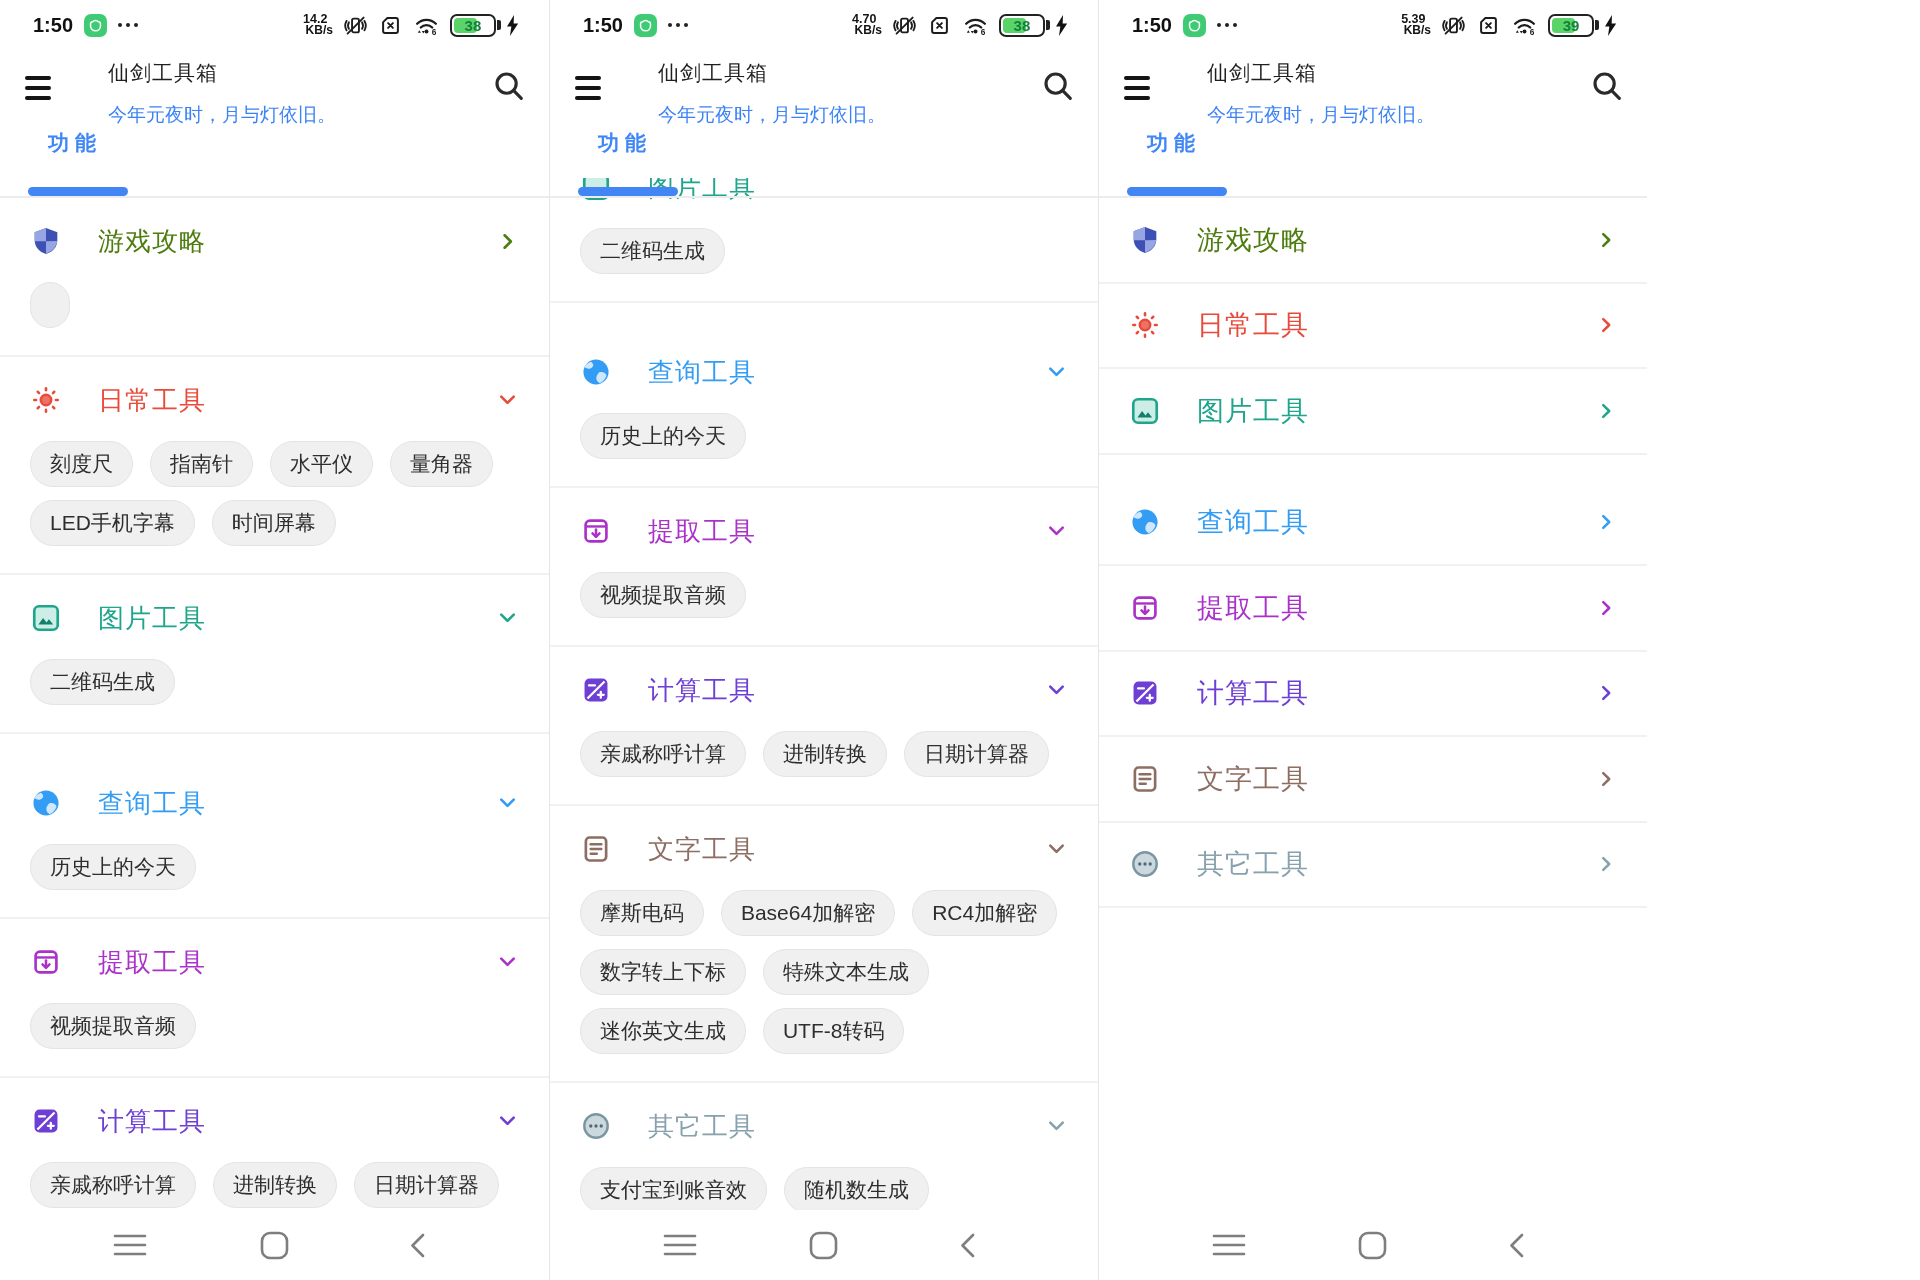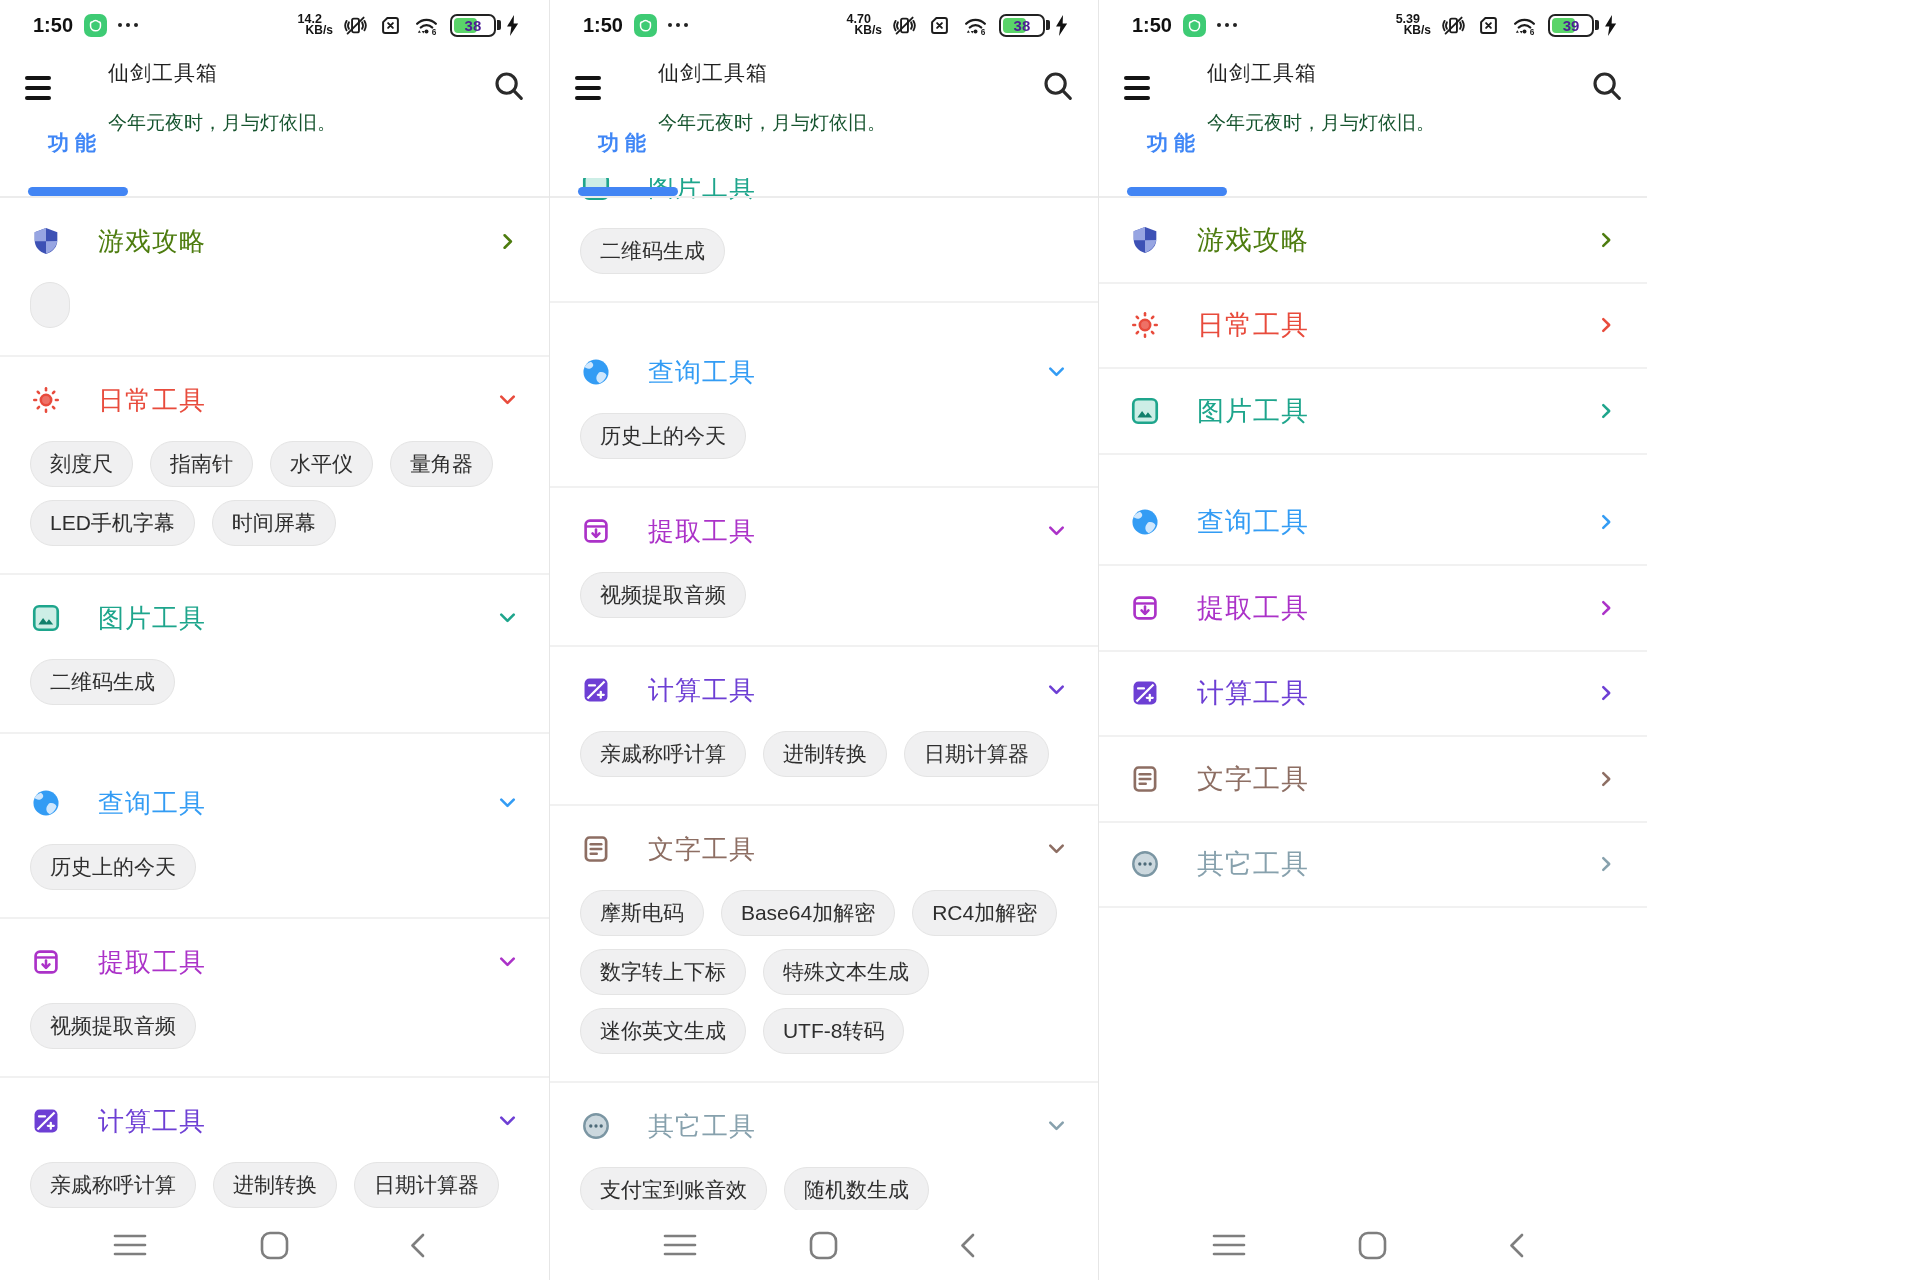--- a/index.html
+++ b/index.html
@@ -12,41 +12,41 @@
   
   .statusbar { position:absolute; top:0; left:0; right:0; height:50px;
     display:flex; align-items:center; justify-content:space-between; padding:0 30px 0 33px; }
   .sb-left { display:flex; align-items:center; gap:11px; }
   .sb-time { font-size:20px; font-weight:600; color:#111; }
   .sb-app { width:23px; height:23px; border-radius:7px; background:#3ecb74;
     display:flex; align-items:center; justify-content:center; }
   .sb-dots { display:flex; gap:4px; }
   .sb-dots i { width:4px; height:4px; border-radius:50%; background:#222; }
   .sb-right { display:flex; align-items:center; gap:10px; }
-  .sb-speed { display:flex; flex-direction:column; align-items:flex-start;
+  .sb-speed { display:flex; flex-direction:column; align-items:center;
     font-weight:700; color:#141414; line-height:11px; }
   .sb-speed .v { font-size:12.5px; }
   .sb-speed .u { font-size:12px;margin-left:8px; }
   .battery { position:relative; width:46px; height:23px; border:2.2px solid #222;
     border-radius:7px; }
   .bat-fill { position:absolute; left:2px; top:2px; bottom:2px; width:55%;
     background:#5ad469; border-radius:4px; }
   .battery b { position:absolute; inset:0; display:flex; align-items:center;
-    justify-content:center; font-size:15px; font-weight:700; color:#4c1d95; z-index:1; }
+    justify-content:center; font-size:15px; font-weight:700; color:#15803d; z-index:1; }
   .bat-nub { position:absolute; right:-7px; top:50%; transform:translateY(-50%);
     width:4px; height:10px; background:#222; border-radius:0 2px 2px 0; }
 
   
   .appbar { position:absolute; top:50px; left:0; right:0; height:80px; }
   .hamburger { position:absolute; left:25px; top:26px; width:26px; height:24px;
     display:flex; flex-direction:column; justify-content:space-between; cursor:pointer; }
   .hamburger i { display:block; height:3.6px; background:#141414; border-radius:2px; }
   .titles { position:absolute; left:108px; top:4px; }
   .app-title { font-size:21px; font-weight:500; color:#1f1f1f; line-height:38px; letter-spacing:1px; }
-  .app-subtitle { font-size:19px; color:#14532d; line-height:26px; margin-top:18px; }
+  .app-subtitle { font-size:19px; color:#3b82f6; line-height:26px; margin-top:10px; }
   .search-btn { position:absolute; right:22px; top:18px; width:36px; height:36px; }
 
   
   .tab-label { position:absolute; left:48px; top:129px; font-size:21px; font-weight:600;
     color:#3f86f6; letter-spacing:6px; z-index:4; }
   .tab-underline { position:absolute; left:28px; top:187px; width:100px; height:9px;
     border-radius:5px; background:#4285f4; z-index:3; }
   .tab-divider { position:absolute; left:0; right:0; top:196px; height:2px;
     background:#ececec; z-index:3; }
 

